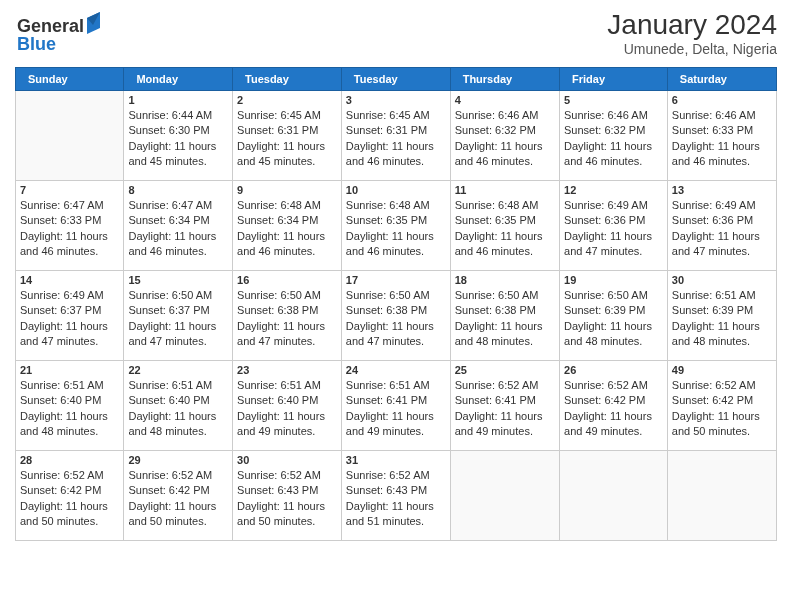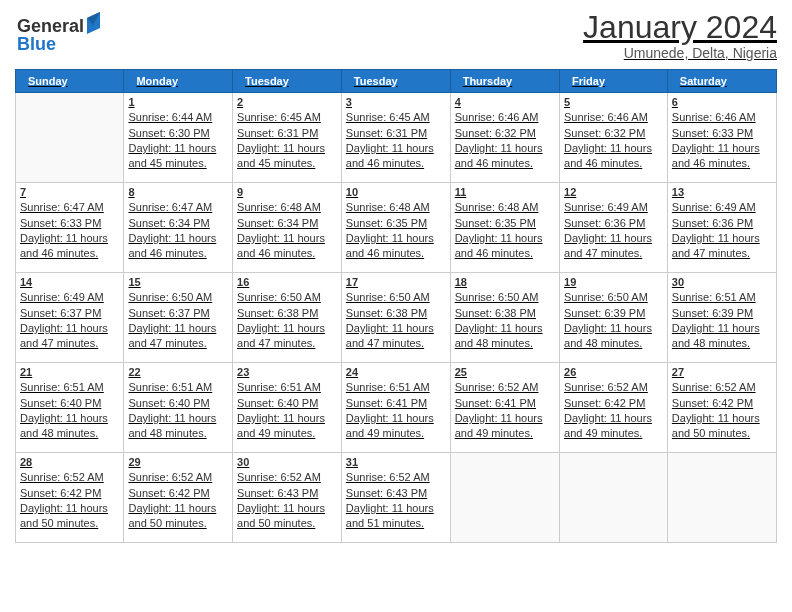--- a/index.html
+++ b/index.html
@@ -9,37 +9,36 @@
       font-family: Arial, sans-serif;
       background: #fff;
       overflow: hidden;
     }
     .page {
       width: 792px;
       height: 444px;
       padding: 10px 15px;
       display: flex;
       flex-direction: column;
-      text-decoration: underline;
     }
     .header {
       display: flex;
       justify-content: space-between;
       align-items: flex-start;
       margin-bottom: 8px;
     }
     .logo {
       display: flex;
       align-items: center;
     }
     .title-section {
       text-align: right;
     }
     .title-section h1 {
-      font-size: 32px;
+      font-size: 28px;
       font-weight: 300;
       color: #333;
       line-height: 1.1;
     }
     .title-section h2 {
       font-size: 14px;
       color: #555;
       font-weight: normal;
     }
     .calendar {
@@ -219,21 +218,21 @@
           </td>
           <td>
             <div class="cell-day">25</div>
             <div class="cell-info">Sunrise: 6:52 AM<br>Sunset: 6:41 PM<br>Daylight: 11 hours and 49 minutes.</div>
           </td>
           <td>
             <div class="cell-day">26</div>
             <div class="cell-info">Sunrise: 6:52 AM<br>Sunset: 6:42 PM<br>Daylight: 11 hours and 49 minutes.</div>
           </td>
           <td>
-            <div class="cell-day">27</div>
+            <div class="cell-day">49</div>
             <div class="cell-info">Sunrise: 6:52 AM<br>Sunset: 6:42 PM<br>Daylight: 11 hours and 50 minutes.</div>
           </td>
         </tr>
         <tr>
           <td>
             <div class="cell-day">28</div>
             <div class="cell-info">Sunrise: 6:52 AM<br>Sunset: 6:42 PM<br>Daylight: 11 hours and 50 minutes.</div>
           </td>
           <td>
             <div class="cell-day">29</div>

